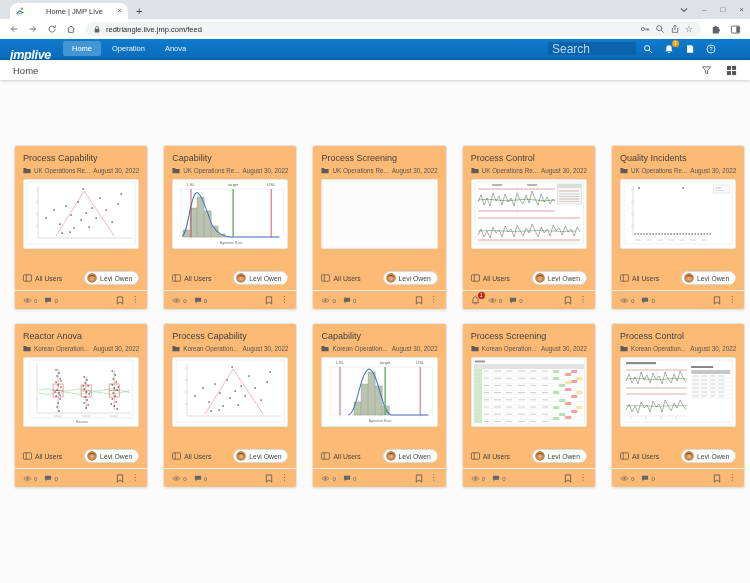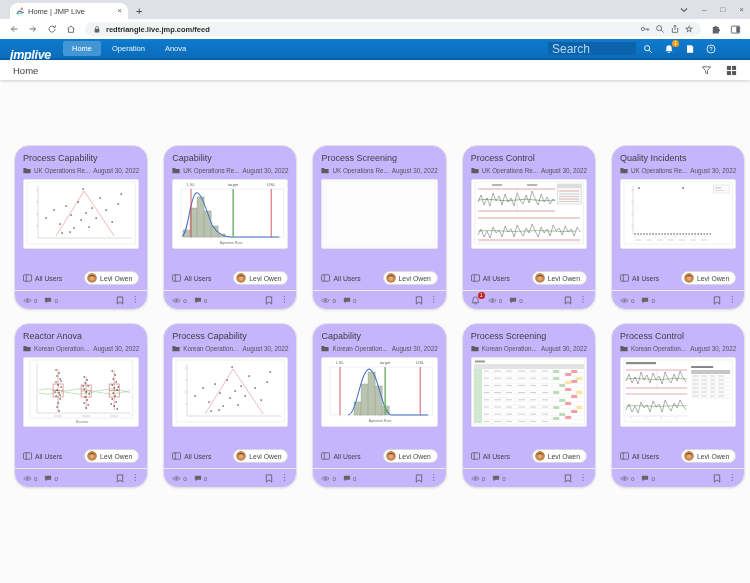--- a/index.html
+++ b/index.html
@@ -4,28 +4,28 @@
 <style>
   * { margin:0; padding:0; box-sizing:border-box; }
   html,body { width:750px; height:583px; overflow:hidden; background:#fff;
     font-family:"Liberation Sans", sans-serif; }
   svg { display:block; }
 
   
   .tabstrip { height:19px; background:#dee1e6; display:flex; align-items:flex-end; position:relative; }
   .tab { height:16px; width:118px; margin-left:10px; background:#fff; border-radius:8px 8px 0 0;
     display:flex; align-items:center; gap:4px; padding:0 6px; font-size:7.5px; color:#3c4043; }
-  .tab-title { flex:1; white-space:nowrap; overflow:hidden; }
+  .tab-title { flex:1; white-space:nowrap; overflow:hidden;margin-left:18px; }
   .tab-close { font-size:8px; color:#5f6368; line-height:1; }
   .newtab { font-size:11px; color:#44474a; margin:0 0 2px 8px; line-height:1; }
   .win-controls { position:absolute; right:6px; top:0; height:19px; display:flex; align-items:center; gap:14px;
     color:#5f6368; font-size:8px; }
   .win-controls span { line-height:1; }
 
-  .addressbar { height:20px; background:#fff; display:flex; align-items:center; gap:9px; padding:0 9px;font-weight:bold; }
+  .addressbar { height:20px; background:#fff; display:flex; align-items:center; gap:9px; padding:0 9px; }
   .nav-ico { width:10px; height:10px; }
   .nav-ico path, .nav-ico line { stroke:#5f6368; stroke-width:1.1; fill:none; }
   .url-pill { flex:1; height:14px; background:#f1f3f4; border-radius:8px; display:flex; align-items:center;
     gap:5px; padding:0 8px; font-size:7.5px; color:#2b2b2b; }
   .url-text { flex:1; white-space:nowrap; overflow:hidden; }
   .pill-ico { width:10px; height:10px; flex:0 0 auto; }
   .star-glyph { font-size:9px; color:#5f6368; line-height:1; }
   .outer-ico { width:11px; height:11px; }
 
   
@@ -48,21 +48,21 @@
   
   .pageheader { height:20px; background:#fff; display:flex; align-items:center; padding:0 13px;
     box-shadow:0 1px 3px rgba(0,0,0,.18); position:relative; z-index:2; }
   .pageheader .title { font-size:9.5px; color:#3d3d3d; }
   .ph-icons { margin-left:auto; display:flex; gap:14px; align-items:center; }
   .ph-ico { width:11px; height:11px; }
 
   
   .content { height:503px; background:#fbfbfb; padding:65px 14px 0; }
   .card-grid { display:grid; grid-template-columns:repeat(5,1fr); column-gap:15px; row-gap:13px; }
-  .card { background:#c4b5fd; border:1px solid #e3e3e3; border-radius:15px; box-shadow:0 1px 2px rgba(0,0,0,.07);
+  .card { background:#fdba74; border:1px solid #e3e3e3; border-radius:3px; box-shadow:0 1px 2px rgba(0,0,0,.07);
     height:165px; padding:7px 8px 0; display:flex; flex-direction:column; }
   .card-title { font-size:9px; color:#3f3f3f; margin-bottom:4px; white-space:nowrap; overflow:hidden; }
   .card-meta { display:flex; align-items:center; gap:3px; font-size:6.3px; color:#555; margin-bottom:5px; }
   .folder-ico { width:8px; height:7px; flex:0 0 auto; }
   .folder-name { flex:1; white-space:nowrap; overflow:hidden; }
   .card-date { white-space:nowrap; color:#555; }
   .thumb { height:70px; border:1px solid #e6e6e6; border-radius:2px; background:#fff; overflow:hidden; }
   .thumb svg { width:100%; height:100%; }
   .spacer { flex:1; }
   .card-footer { display:flex; align-items:center; justify-content:space-between; margin-bottom:5px; }

